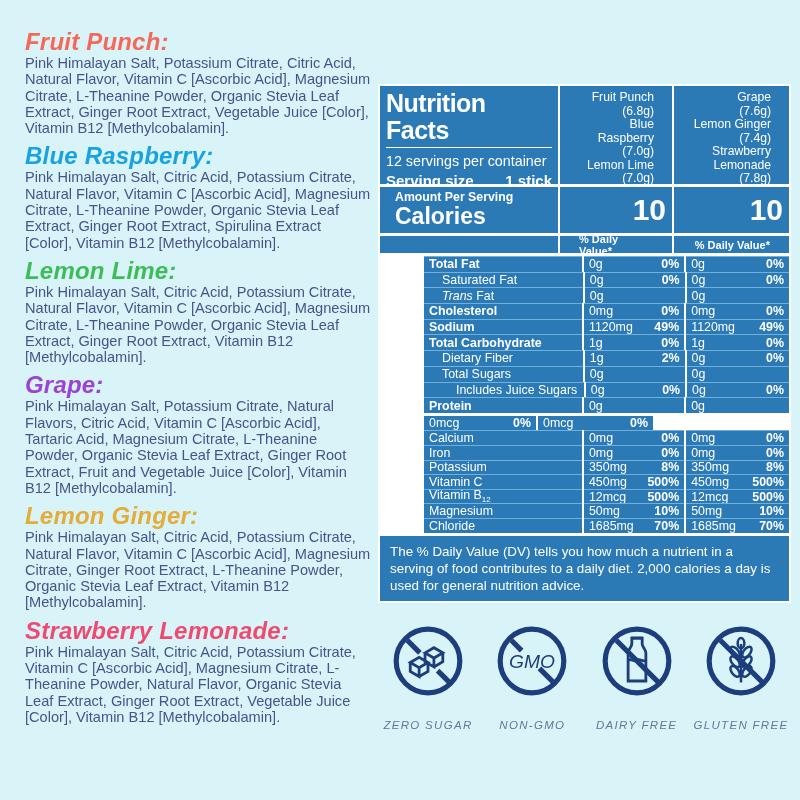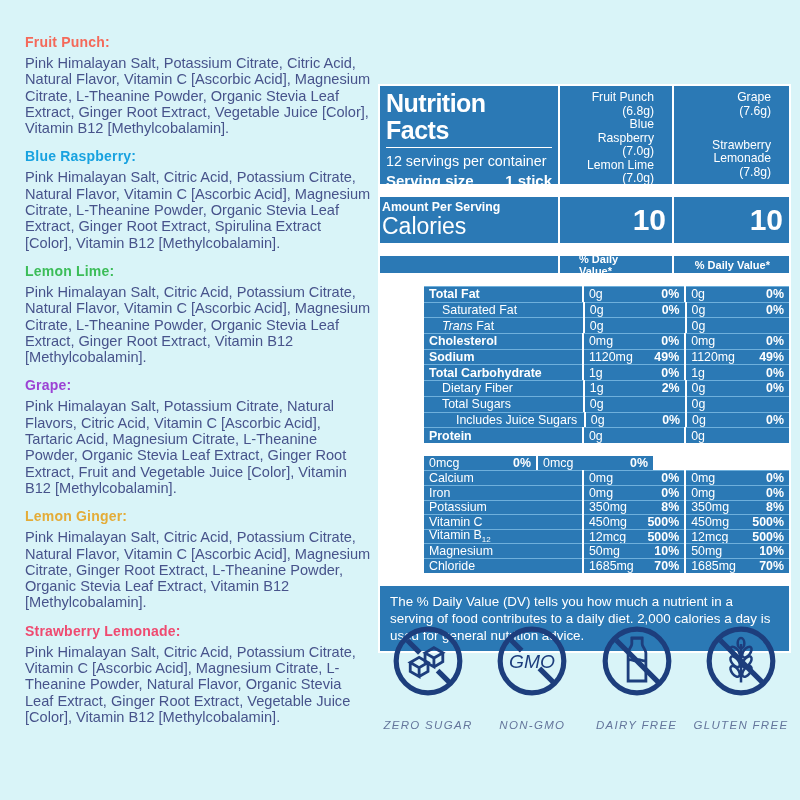--- a/index.html
+++ b/index.html
@@ -2,47 +2,47 @@
 <html><head>
 <meta charset="utf-8">
 <style>
   html,body{margin:0;padding:0;}
   .page{position:relative;width:800px;height:800px;background:#d9f4f8;overflow:hidden;
         font-family:"Liberation Sans",sans-serif;}
 
   
   .ingredients{position:absolute;left:25px;top:31px;width:347px;}
   .flavor{margin-bottom:9px;}
-  .fname{margin:0 0 2px 0;font-size:14px;line-height:22px;font-weight:bold;
+  .fname{margin:0 0 2px 0;font-size:24px;line-height:22px;font-weight:bold;font-style:italic;
          letter-spacing:.2px;}
   .ftext{margin:0;font-size:14.6px;line-height:16.3px;color:#47538b;}
 
   
   .panel{position:absolute;left:378px;top:84px;width:413px;background:#fff;padding:2px;
-         box-sizing:border-box;display:flex;flex-direction:column;gap:13px;color:#fff;}
+         box-sizing:border-box;display:flex;flex-direction:column;gap:3px;color:#fff;}
   .blue{background:#2b79b5;}
   .prow{display:flex;gap:2px;}
   .c-lbl{width:178px;box-sizing:border-box;}
   .c-v1{width:112px;box-sizing:border-box;}
   .c-v2{width:115px;box-sizing:border-box;}
 
   .hdr{height:98px;}
   .hdr-left{padding:4px 6px;box-sizing:border-box;}
   .nf-title{font-size:25px;font-weight:bold;letter-spacing:-.5px;line-height:27px;
             border-bottom:1.5px solid #fff;padding-bottom:3px;margin-bottom:5px;}
   .servings{font-size:14.3px;margin-bottom:3px;}
   .servsize{display:flex;justify-content:space-between;font-weight:bold;font-size:15px;}
   .hdr-col{display:flex;flex-direction:column;justify-content:space-between;
            text-align:right;padding:5px 18px;box-sizing:border-box;}
   .colflavor{font-size:12.2px;line-height:13.5px;}
 
   .calrow{height:46px;}
-  .cal-left{padding:3px 2px;box-sizing:border-box;}
+  .cal-left{padding:3px 15px;box-sizing:border-box;}
   .aps{font-size:12.3px;font-weight:bold;}
-  .cal-word{font-size:23px;font-weight:normal;line-height:25px;}
+  .cal-word{font-size:23px;font-weight:bold;line-height:25px;}
   .cal-num{display:flex;align-items:center;justify-content:flex-end;
            font-size:30px;font-weight:bold;padding:0 6px;}
 
   .dvrow{height:17px;}
   .dv-cell{display:flex;align-items:center;justify-content:flex-end;
            font-size:11px;font-weight:bold;padding:0 19px;}
 
   .rows{display:flex;flex-direction:column;}
   .nrow{display:flex;gap:2px;padding-left:44px;}
   .nrow .cell{background:#2b79b5;display:flex;align-items:center;box-sizing:border-box;
@@ -131,20 +131,24 @@
             <div>Lemon Lime</div>
             <div>(7.0g)</div>
           </div>
         </div>
       <div class="blue c-v2 hdr-col">
           <div class="colflavor">
             <div>Grape</div>
             <div>(7.6g)</div>
           </div>
           <div class="colflavor">
+            <div>Lemon Ginger</div>
+            <div>(7.4g)</div>
+          </div>
+          <div class="colflavor">
             <div>Strawberry Lemonade</div>
             <div>(7.8g)</div>
           </div>
         </div>
     </div>
 
     <div class="prow calrow">
       <div class="blue c-lbl cal-left">
         <div class="aps">Amount Per Serving</div>
         <div class="cal-word">Calories</div>

